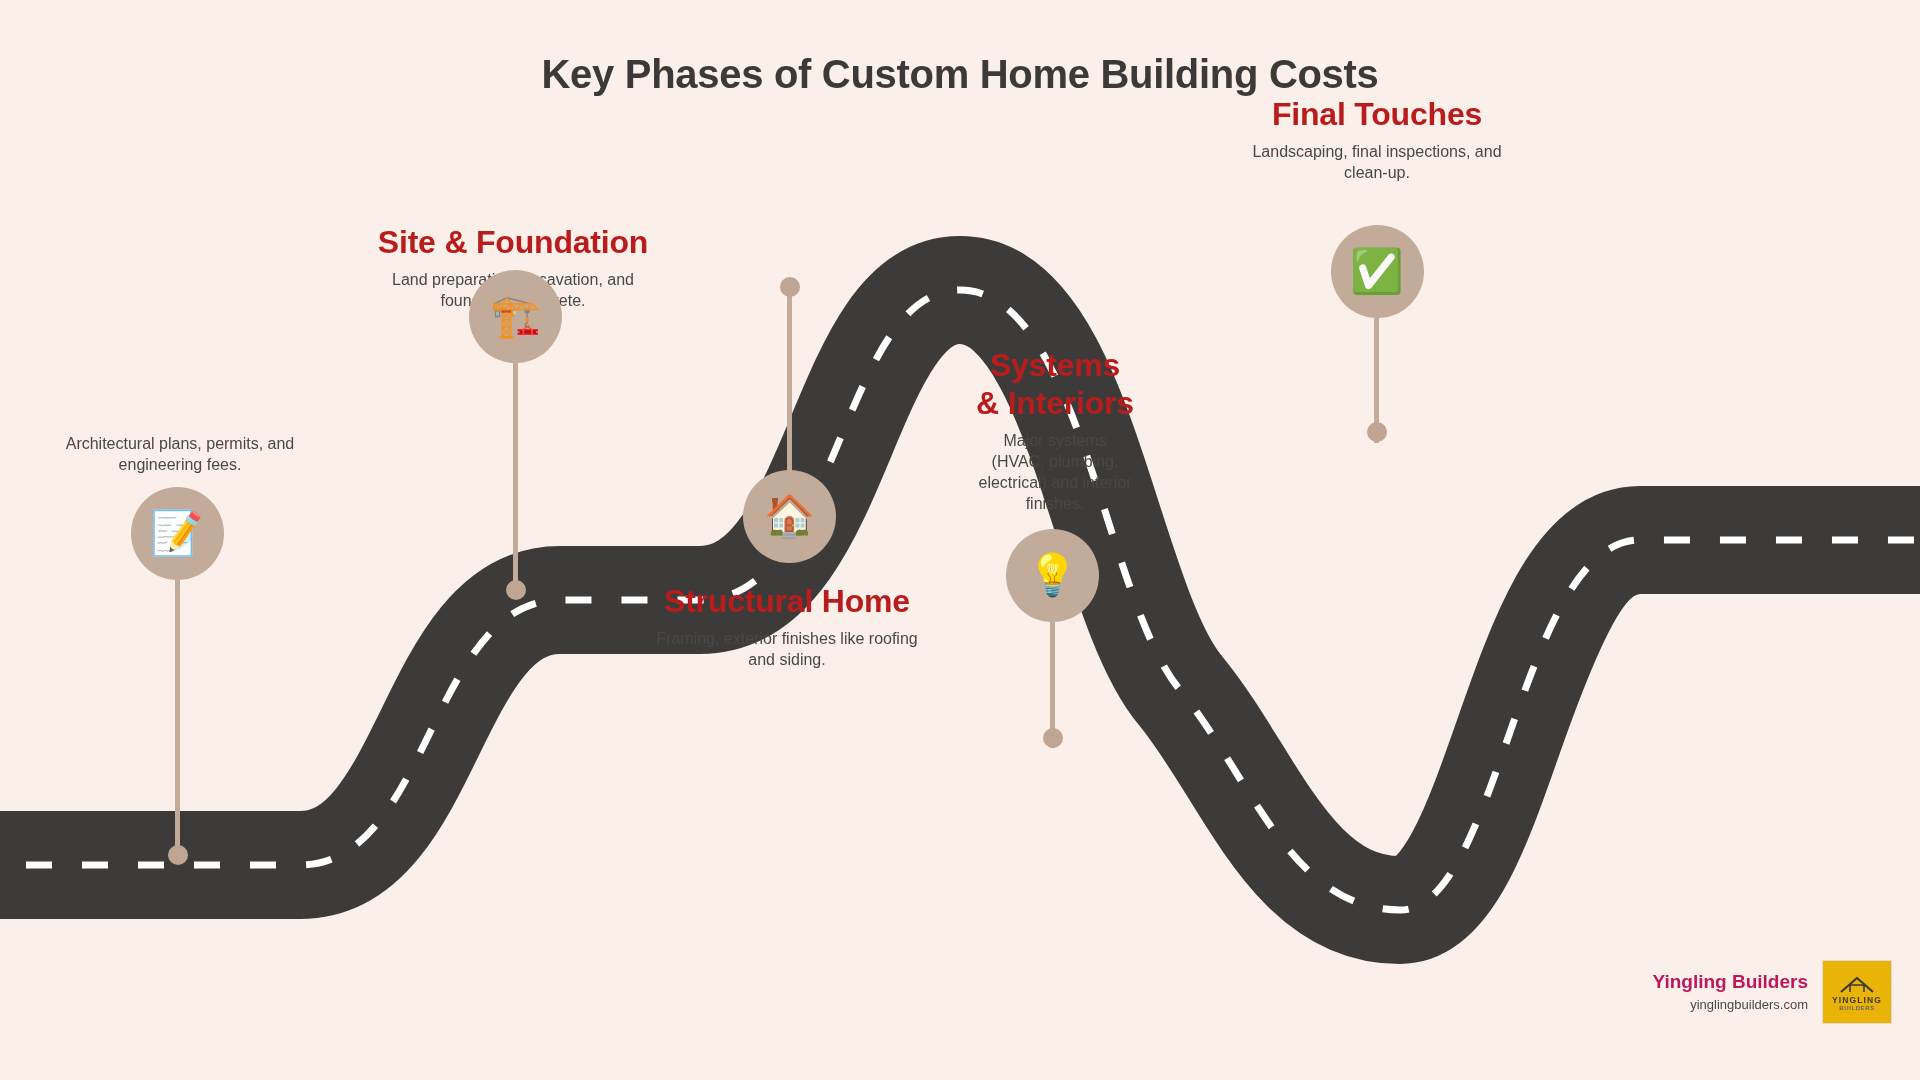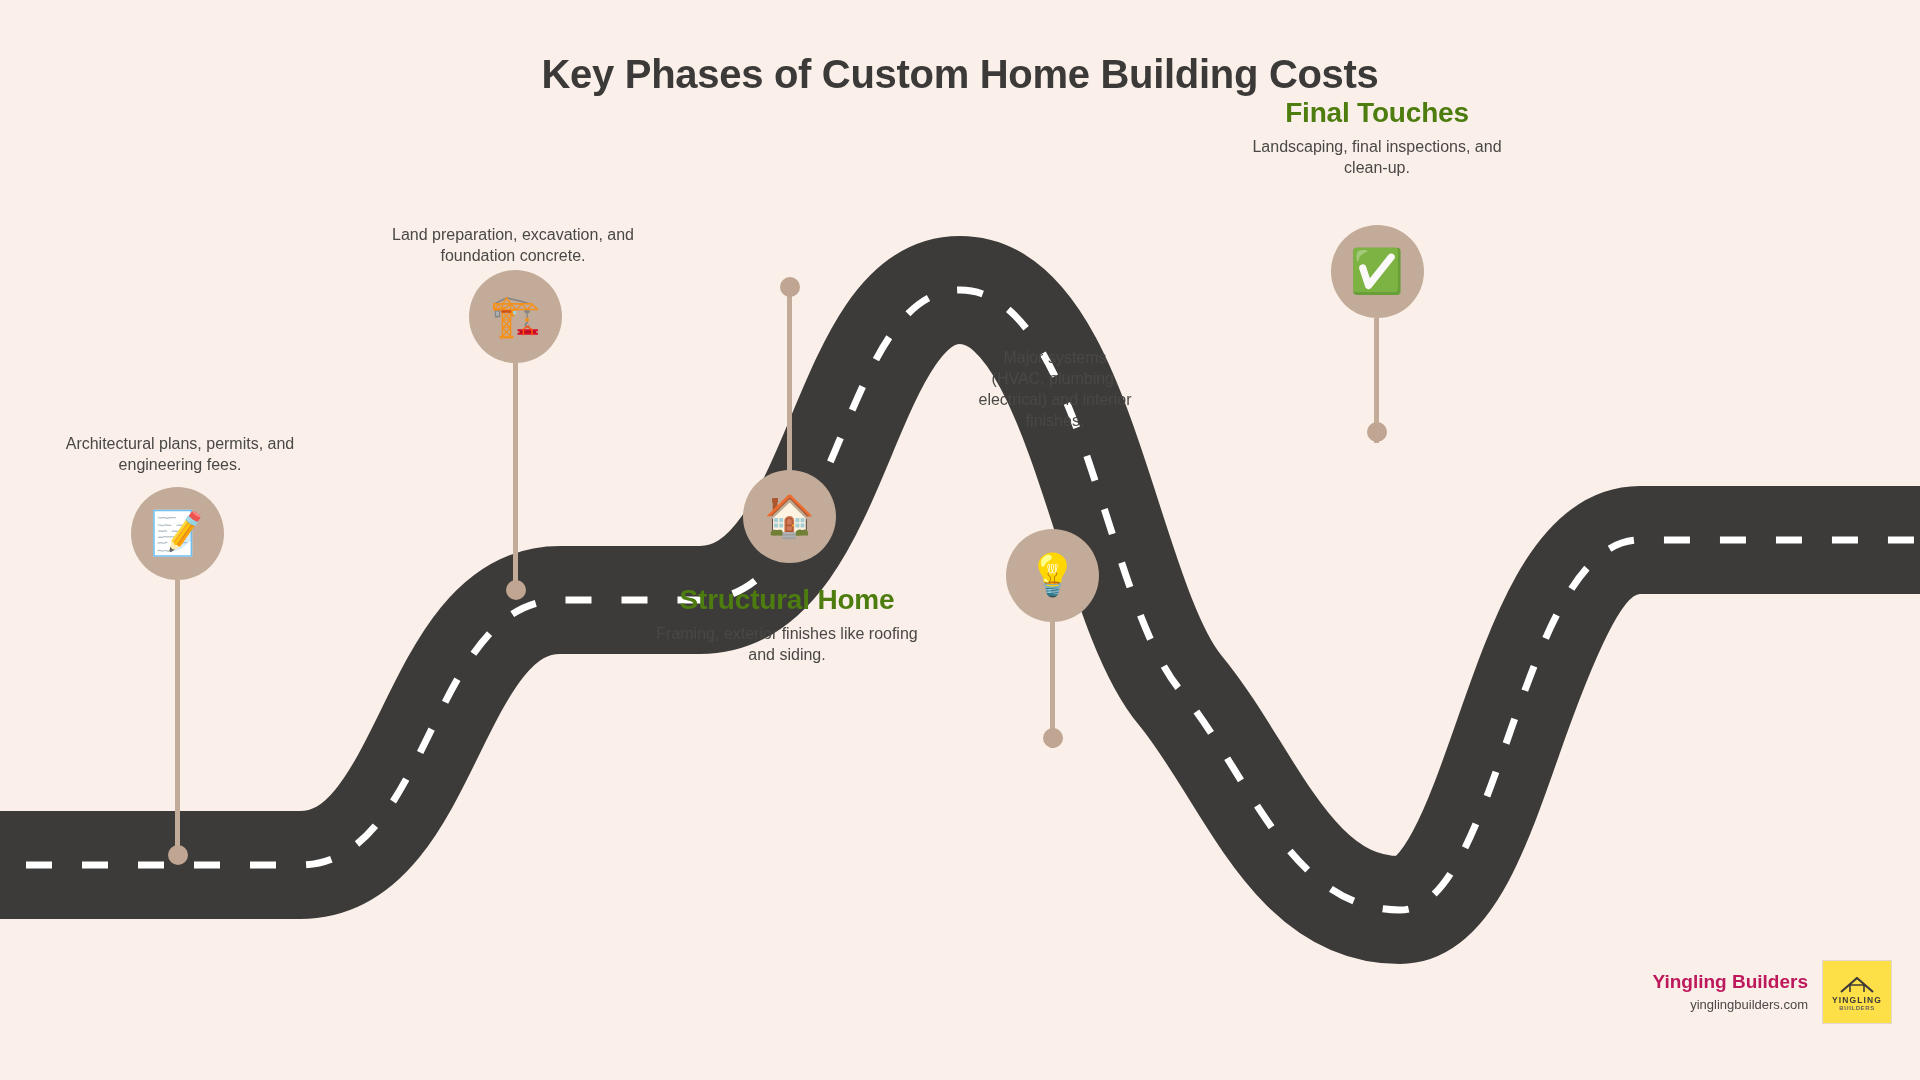--- a/index.html
+++ b/index.html
@@ -20,40 +20,40 @@
   }
   .marker .glyph{
     font-family:"DejaVu Sans",sans-serif;
     line-height:1;display:block;
   }
   .stem{position:absolute;background:#c3ab99;width:5px;}
   .roaddot{position:absolute;width:20px;height:20px;border-radius:50%;background:#bfa592;}
 
   .label{position:absolute;text-align:center;}
   .label .ttl{
-    font-size:28px;font-weight:bold;color:#4d7c0f;
+    font-size:32px;font-weight:bold;color:#b91c1c;
     letter-spacing:-0.2px;line-height:1.18;margin:0 0 7px 0;
   }
   .label .desc{
     font-size:16px;color:#4a4846;line-height:1.32;margin:0;
     font-weight:normal;
   }
 
   #title{
     position:absolute;left:0;right:0;top:52px;text-align:center;
     font-size:40px;font-weight:bold;color:#3c3a38;letter-spacing:-0.3px;
     margin:0;
   }
 
   #brand{position:absolute;right:28px;bottom:56px;display:flex;align-items:center;gap:14px;}
   #brand .btxt{text-align:right;}
   #brand .bname{font-size:19px;font-weight:bold;color:#be185d;line-height:1.3;}
   #brand .burl{font-size:13px;color:#4a4846;line-height:1.3;margin-top:3px;}
   #brand .blogo{
-    width:68px;height:62px;background:#fde047;border:1px solid #e2d8d0;
+    width:68px;height:62px;background:#eab308;border:1px solid #e2d8d0;
     display:flex;flex-direction:column;align-items:center;justify-content:center;
   }
   .blogo .lg1{font-size:8.5px;font-weight:bold;letter-spacing:1.1px;color:#3c3a38;margin-top:2px;}
   .blogo .lg2{font-size:6px;font-weight:bold;letter-spacing:0.6px;color:#6a6360;}
 </style>
 </head>
 <body>
 
 <div id="stage">
 
@@ -86,20 +86,21 @@
     </div>
     <div class="stem" style="left:175px;top:580px;height:278px;"></div>
     <div class="roaddot" style="left:168px;top:845px;"></div>
     <div class="marker" style="left:131px;top:487px;width:93px;height:93px;">
       <span class="glyph" style="font-size:43px;">📝</span>
     </div>
   </div>
 
   <div class="phase">
     <div class="label" style="left:368px;top:224px;width:290px;">
+      <p class="ttl">Site &amp; Foundation</p>
       <p class="desc">Land preparation, excavation, and foundation concrete.</p>
     </div>
     <div class="stem" style="left:513px;top:363px;height:230px;"></div>
     <div class="roaddot" style="left:506px;top:580px;"></div>
     <div class="marker" style="left:469px;top:270px;width:93px;height:93px;">
       <span class="glyph" style="font-size:41px;">🏗️</span>
     </div>
   </div>
 
   <div class="phase">
@@ -109,20 +110,21 @@
       <span class="glyph" style="font-size:41px;">🏠</span>
     </div>
     <div class="label" style="left:642px;top:583px;width:290px;">
       <p class="ttl">Structural Home</p>
       <p class="desc">Framing, exterior finishes like roofing and siding.</p>
     </div>
   </div>
 
   <div class="phase">
     <div class="label" style="left:975px;top:347px;width:160px;">
+      <p class="ttl">Systems &amp; Interiors</p>
       <p class="desc">Major systems (HVAC, plumbing, electrical) and interior finishes.</p>
     </div>
     <div class="stem" style="left:1050px;top:600px;height:148px;"></div>
     <div class="roaddot" style="left:1043px;top:728px;"></div>
     <div class="marker" style="left:1006px;top:529px;width:93px;height:93px;">
       <span class="glyph" style="font-size:41px;">💡</span>
     </div>
   </div>
 
   <div class="phase">

